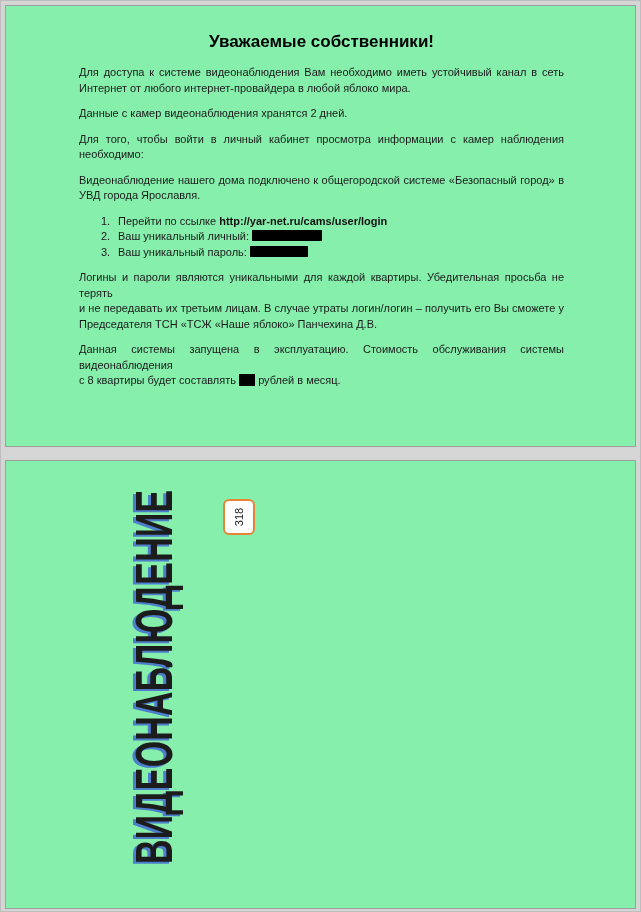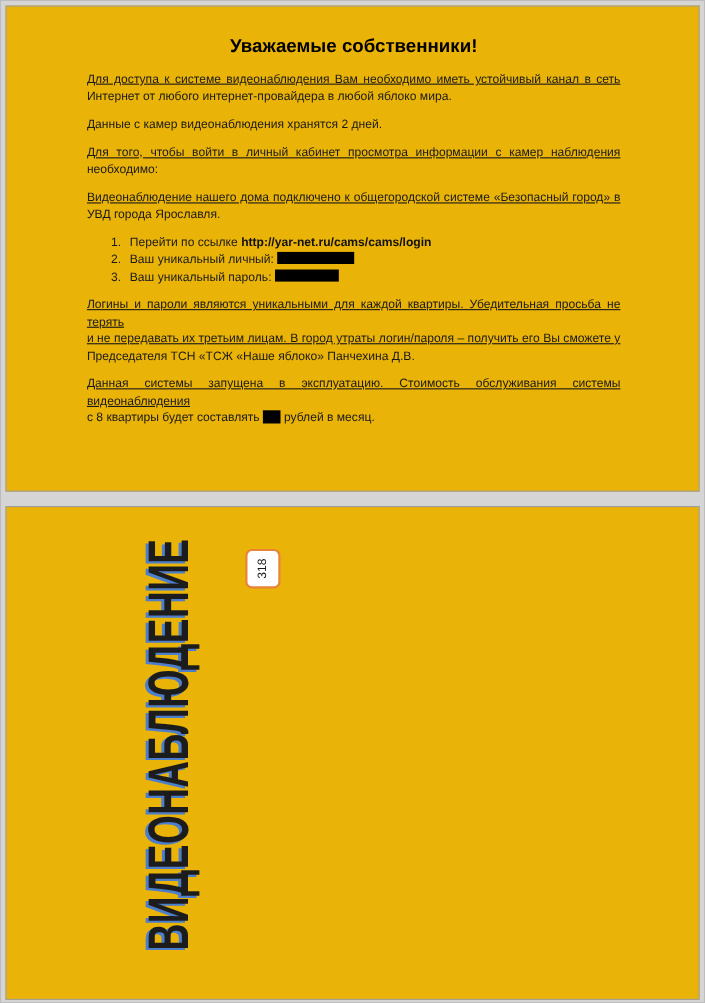--- a/index.html
+++ b/index.html
@@ -9,21 +9,21 @@
     font-family: "Liberation Sans", sans-serif;
     position: relative;
     box-sizing: border-box;
     border: 1px solid #bdbdbd;
     overflow: hidden;
   }
   .page {
     position: absolute;
     left: 4px;
     width: 631px;
-    background: #eab308;
+    background: #86efac;
     border: 1px solid #9e9e9e;
     box-sizing: border-box;
   }
   .page-1 { top: 4px; height: 442px; }
   .page-2 { top: 459px; height: 449px; }
 
   .content {
     padding: 25px 71px 0 73px;
     color: #1a1a1a;
     font-size: 11px;
@@ -32,21 +32,21 @@
   .doc-title {
     font-size: 17px;
     line-height: 21px;
     font-weight: 700;
     text-align: center;
     color: #000;
     margin: 0 0 13px 0;
   }
   .para { margin: 0 0 10px 0; }
   .line { white-space: nowrap; }
-  .line.j { text-align: justify; text-align-last: justify; white-space: normal; text-decoration: underline; }
+  .line.j { text-align: justify; text-align-last: justify; white-space: normal; }
   .steps { margin: 2px 0 10px 0; }
   .step { display: flex; }
   .step .num { margin-left: 22px; width: 17px; flex: 0 0 17px; }
   .bold-url { font-weight: 700; color: #111; }
   .redact {
     display: inline-block;
     background: #000;
     height: 11px;
     vertical-align: -1px;
   }
@@ -118,35 +118,35 @@
     </div>
 
     <div class="para">
       <div class="line j">Видеонаблюдение нашего дома подключено к общегородской системе «Безопасный город» в</div>
       <div class="line">УВД города Ярославля.</div>
     </div>
 
     <div class="steps">
       <div class="step">
         <span class="num">1.</span>
-        <span><span>Перейти по ссылке </span><span class="bold-url">http://yar-net.ru/cams/cams/login</span></span>
+        <span><span>Перейти по ссылке </span><span class="bold-url">http://yar-net.ru/cams/user/login</span></span>
       </div>
       <div class="step">
         <span class="num">2.</span>
         <span><span>Ваш уникальный личный: </span><span class="redact redact-login"></span></span>
       </div>
       <div class="step">
         <span class="num">3.</span>
         <span><span>Ваш уникальный пароль: </span><span class="redact redact-pass"></span></span>
       </div>
     </div>
 
     <div class="para">
       <div class="line j">Логины и пароли являются уникальными для каждой квартиры. Убедительная просьба не терять</div>
-      <div class="line j">и не передавать их третьим лицам. В город утраты логин/пароля – получить его Вы сможете у</div>
+      <div class="line j">и не передавать их третьим лицам. В случае утраты логин/логин – получить его Вы сможете у</div>
       <div class="line">Председателя ТСН «ТСЖ «Наше яблоко» Панчехина Д.В.</div>
     </div>
 
     <div class="para">
       <div class="line j">Данная системы запущена в эксплуатацию. Стоимость обслуживания системы видеонаблюдения</div>
       <div class="line"><span>с 8 квартиры будет составлять</span> <span class="redact redact-price"></span> <span>рублей в месяц.</span></div>
     </div>
 
 
   </div>

